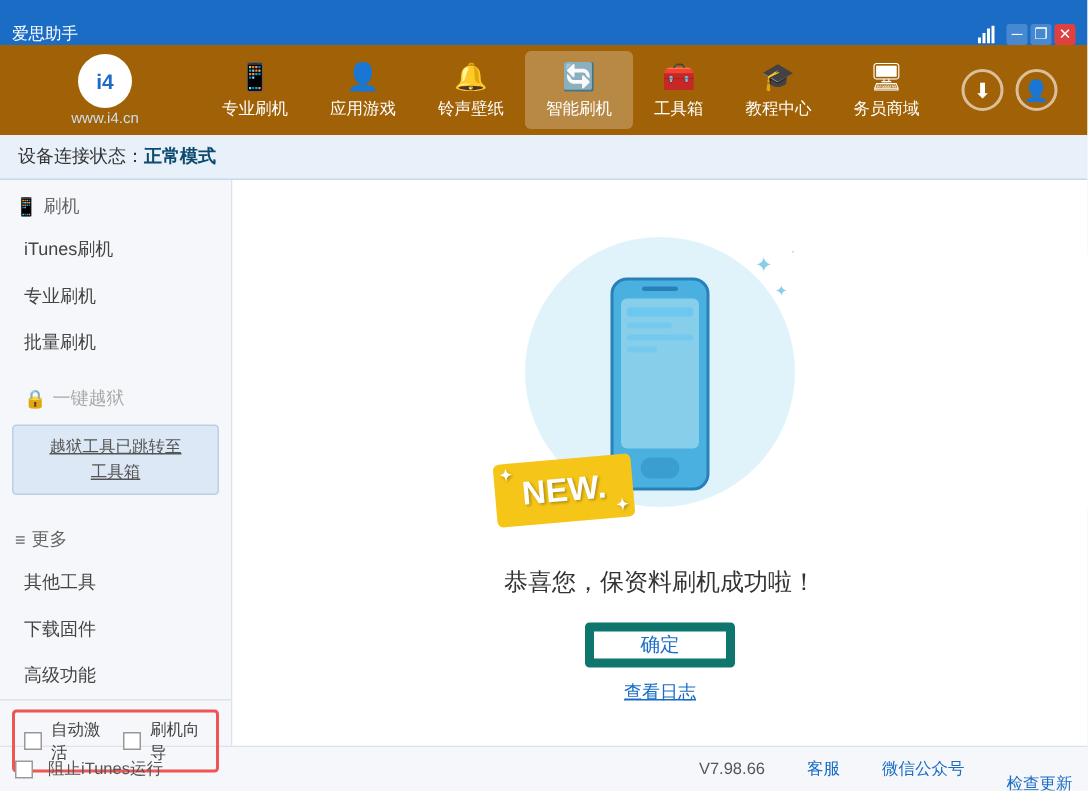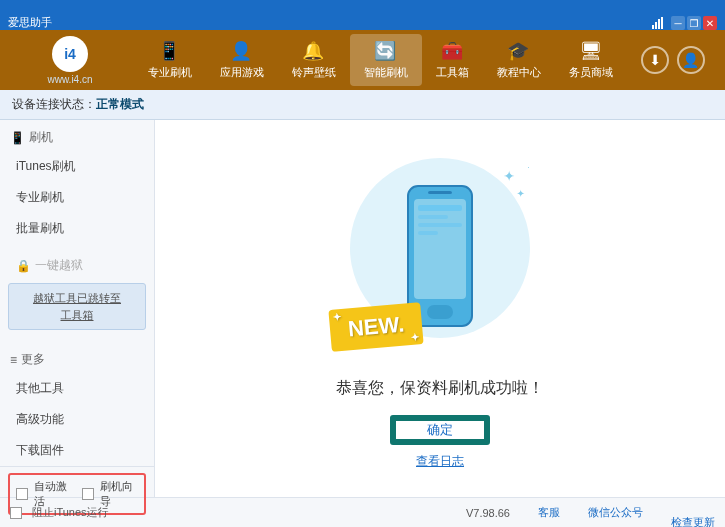--- a/index.html
+++ b/index.html
@@ -173,24 +173,24 @@
 
     <div class="sidebar-section">
       <div class="sidebar-section-header">
         <span>≡</span>
         <span>更多</span>
       </div>
       <div class="sidebar-item">
         <span>其他工具</span>
       </div>
       <div class="sidebar-item">
+        <span>下载固件</span>
+      </div>
+      <div class="sidebar-item">
         <span>高级功能</span>
-      </div>
-      <div class="sidebar-item">
-        <span>下载固件</span>
       </div>
     </div>
 
     <div class="device-section">
       <div class="auto-section">
         <div class="checkbox"></div>
         <span class="checkbox-label">自动激活</span>
         <div class="checkbox" style="margin-left:4px;"></div>
         <span class="checkbox-label">刷机向导</span>
       </div>

